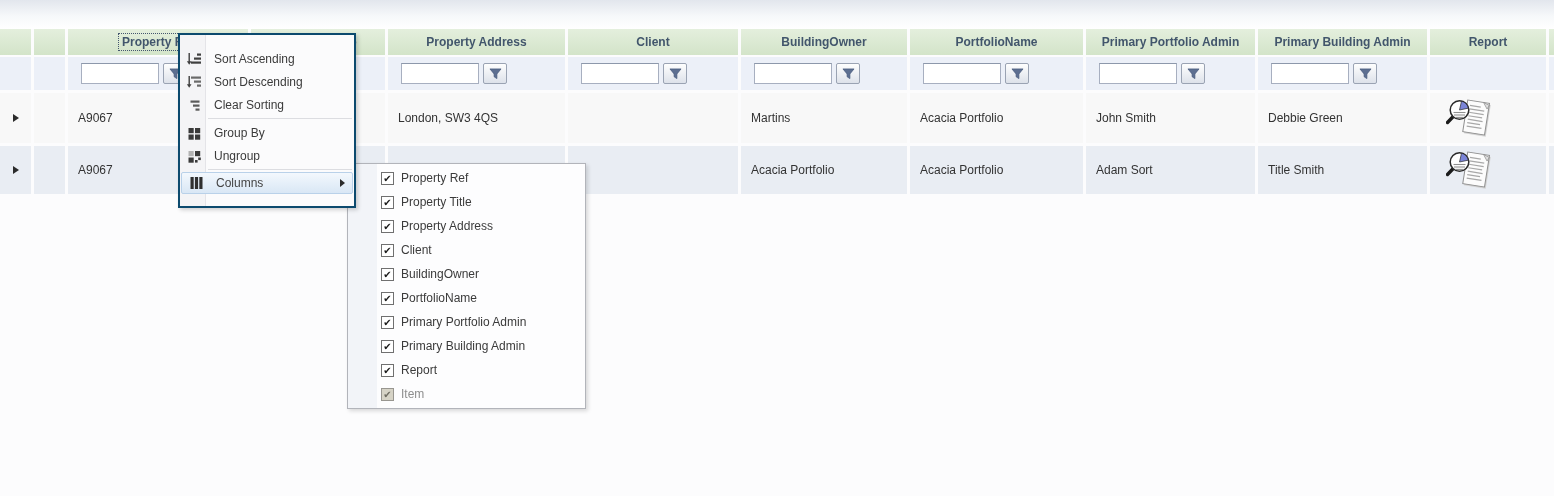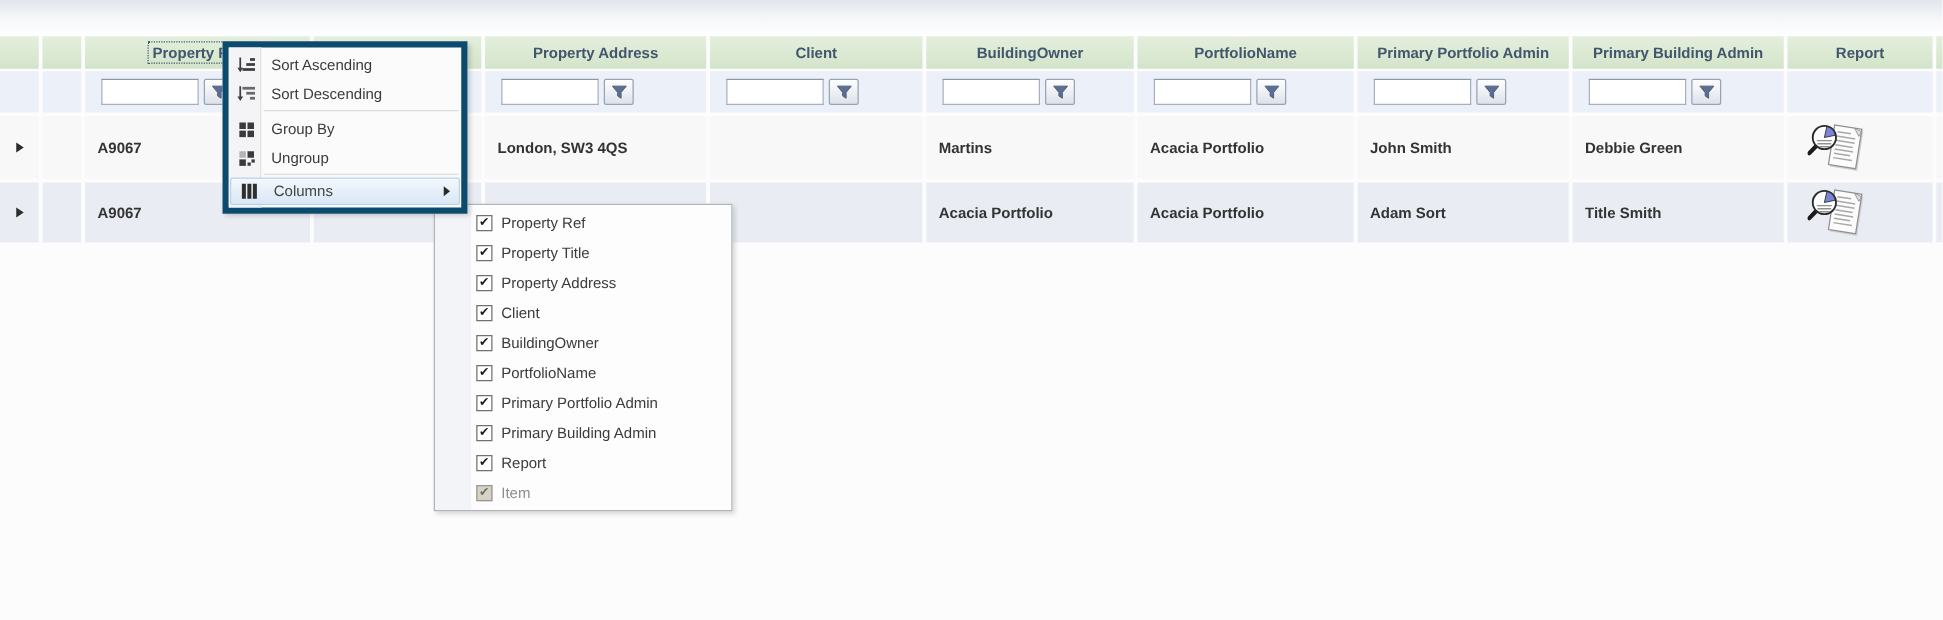--- a/index.html
+++ b/index.html
@@ -26,33 +26,33 @@
 
   .frow { height: 33px; margin-bottom: 3px; }
   .fcell { background: #ecf0f8; padding-left: 13px; }
   .f-input { width: 78px; height: 21px; background: #ffffff; border: 1px solid #a7afc0;
     border-top-color: #8d98ab; font: 12px "Liberation Sans", sans-serif; outline: none; padding: 0 3px; }
   .f-input.narrow { width: 60px; }
   .f-btn { width: 24px; height: 21px; margin-left: 4px; border: 1px solid #9aa3b3; border-radius: 2px;
     background: linear-gradient(#fefefe, #dde2ea); display: flex; align-items: center;
     justify-content: center; cursor: pointer; padding: 0; }
 
-  .drow { height: 50px; margin-bottom: 3px; font-weight: bold; }
+  .drow { height: 50px; margin-bottom: 3px; }
   .drow2 { height: 48px; }
   .dcell { font-size: 12px; color: #333; padding-left: 10px; white-space: nowrap; }
   .bg1 { background: #f8f8f8; }
   .bg2 { background: #e9edf3; }
   .expand-cell { justify-content: center; padding-left: 0; }
   .expand-tri { width: 0; height: 0; border-top: 4px solid transparent;
     border-bottom: 4px solid transparent; border-left: 6px solid #2b2b2b; }
   .report-cell { padding-left: 16px; }
 
   
-  .context-menu { position: absolute; left: 178px; top: 33px; width: 196px; background: #fbfbfc;
-    border: 5px solid #0c4a6e; box-shadow: 2px 2px 4px rgba(0,0,0,.18); padding: 2px 0; z-index: 10; }
+  .context-menu { position: absolute; left: 178px; top: 33px; width: 178px; background: #fbfbfc;
+    border: 2px solid #0c4a6e; box-shadow: 2px 2px 4px rgba(0,0,0,.18); padding: 12px 0; z-index: 10; }
   .menu-gutter { position: absolute; left: 0; top: 0; bottom: 0; width: 26px; background: #f4f4f6;
     border-right: 1px solid #e4e4e8; }
   .menu-item { position: relative; height: 23px; display: flex; align-items: center;
     font-size: 12px; color: #3b3b3b; cursor: default; }
   .mi-icon { width: 27px; display: flex; justify-content: center; align-items: center; flex: 0 0 27px; }
   .mi-label { padding-left: 7px; white-space: nowrap; }
   .menu-sep { height: 1px; background: #dcdde1; margin: 2px 2px 2px 28px; }
   .menu-item.highlight { background: linear-gradient(#f3f8fd, #d9e7f5); border: 1px solid #b9d1e9;
     border-radius: 2px; margin: 0 1px; height: 22px; color: #444; }
   .sub-arrow { position: absolute; right: 7px; width: 0; height: 0; border-top: 4px solid transparent;
@@ -292,20 +292,32 @@
               <rect x="5" y="2.5" width="10" height="2.2"></rect>
               <rect x="8" y="6.5" width="7" height="2.2"></rect>
               <rect x="11" y="10.5" width="4" height="2.2"></rect>
             </g>
           <line x1="3.2" y1="2" x2="3.2" y2="11" stroke="#3f3f3f" stroke-width="1.4"></line>
           <path d="M0.9 10.2 h4.6 L3.2 13.8 Z" fill="#3f3f3f"></path>
         </svg>
       </span>
       <span class="mi-label">Sort Descending</span>
     </div>
+    <div class="menu-item">
+      <span class="mi-icon">
+        <svg width="16" height="16" viewBox="0 0 16 16">
+          <g fill="#5a5a5a">
+              <rect x="4.5" y="3.5" width="9" height="2.2"></rect>
+              <rect x="7" y="7.5" width="6.5" height="2.2"></rect>
+              <rect x="9.5" y="11.5" width="4" height="2.2"></rect>
+            </g>
+        </svg>
+      </span>
+      <span class="mi-label">Clear Sorting</span>
+    </div>
     <div class="menu-sep"></div>
     <div class="menu-item">
       <span class="mi-icon">
         <svg width="16" height="16" viewBox="0 0 16 16">
           <g fill="#3a3a3a">
               <rect x="2.5" y="3" width="5.2" height="5.2"></rect>
               <rect x="9" y="3" width="5.2" height="5.2"></rect>
               <rect x="2.5" y="9.5" width="5.2" height="5.2"></rect>
               <rect x="9" y="9.5" width="5.2" height="5.2"></rect>
             </g>

